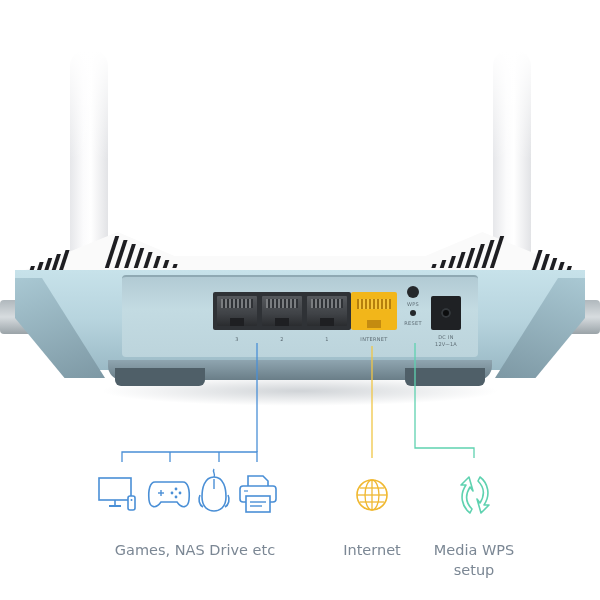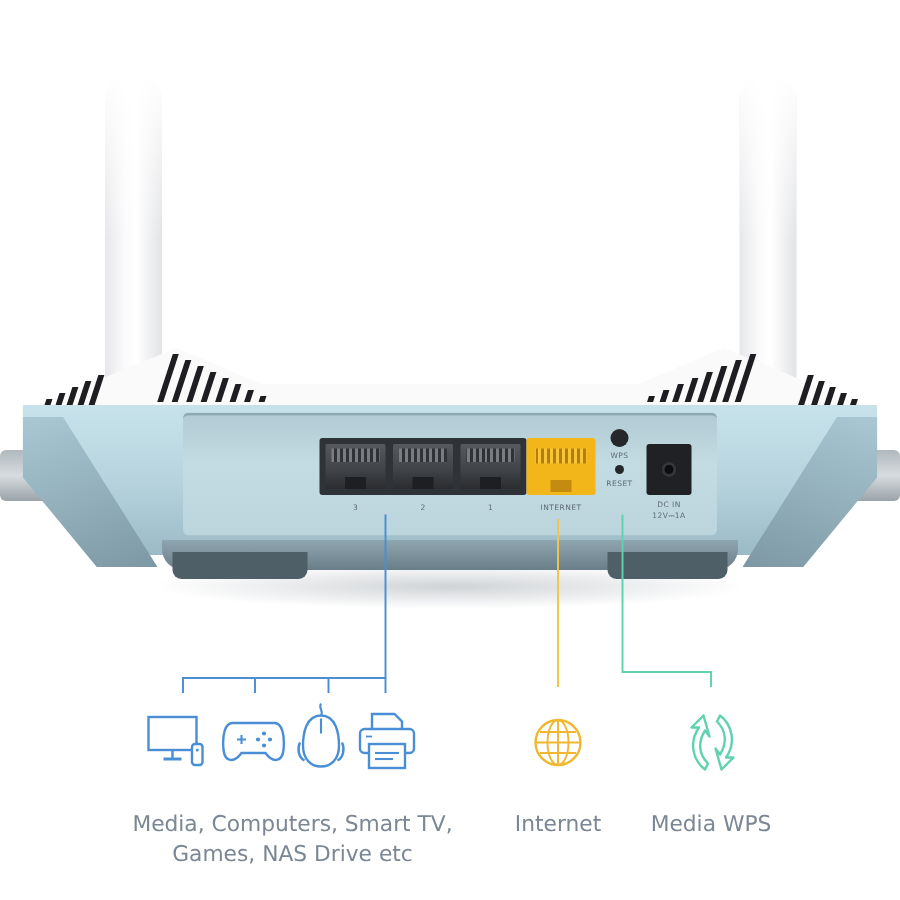--- a/index.html
+++ b/index.html
@@ -233,21 +233,21 @@
   <line x1="2" y1="17" x2="32" y2="17" stroke="#f0b830" stroke-width="1.3"></line>
   <line x1="5" y1="10" x2="29" y2="10" stroke="#f0b830" stroke-width="1.3"></line>
   <line x1="5" y1="24" x2="29" y2="24" stroke="#f0b830" stroke-width="1.3"></line>
 </svg>
 <svg class="icon" width="38" height="44" viewBox="0 0 38 44" style="left:456px; top:473px;">
   <path d="M13 4 L5 12 L10 12 C3 22 6 34 14 40 L16 36 C10 30 9 22 14 14 L17 18 Z" fill="none" stroke="#5fd2b0" stroke-width="1.6" stroke-linejoin="round"></path>
   <path d="M25 40 L33 32 L28 32 C35 22 32 10 24 4 L22 8 C28 14 29 22 24 30 L21 26 Z" fill="none" stroke="#5fd2b0" stroke-width="1.6" stroke-linejoin="round"></path>
 </svg>
 
 <div class="caption" style="left:70px; top:540px; width:250px;">
-  <div>Media, Computers, Smart TV,</div>
   <div>Games, NAS Drive etc</div>
 </div>
 <div class="caption" style="left:330px; top:540px; width:84px;">
   <div>Internet</div>
 </div>
 <div class="caption" style="left:424px; top:540px; width:100px;">
   <div>Media WPS</div>
+  <div>setup</div>
 </div>
 
 </body></html>

